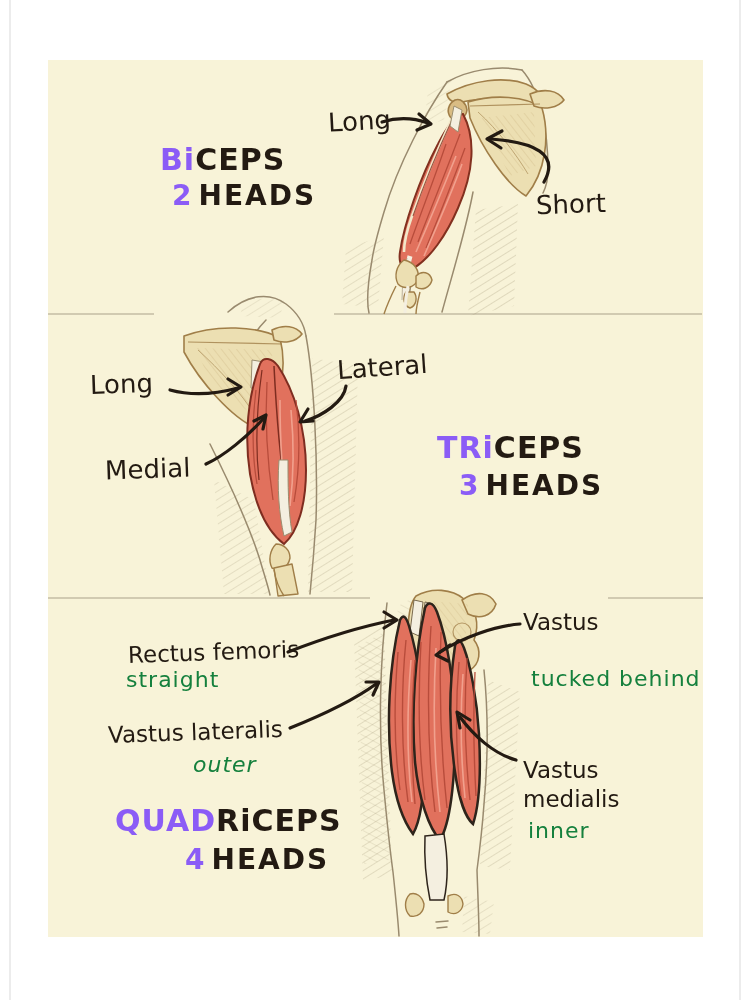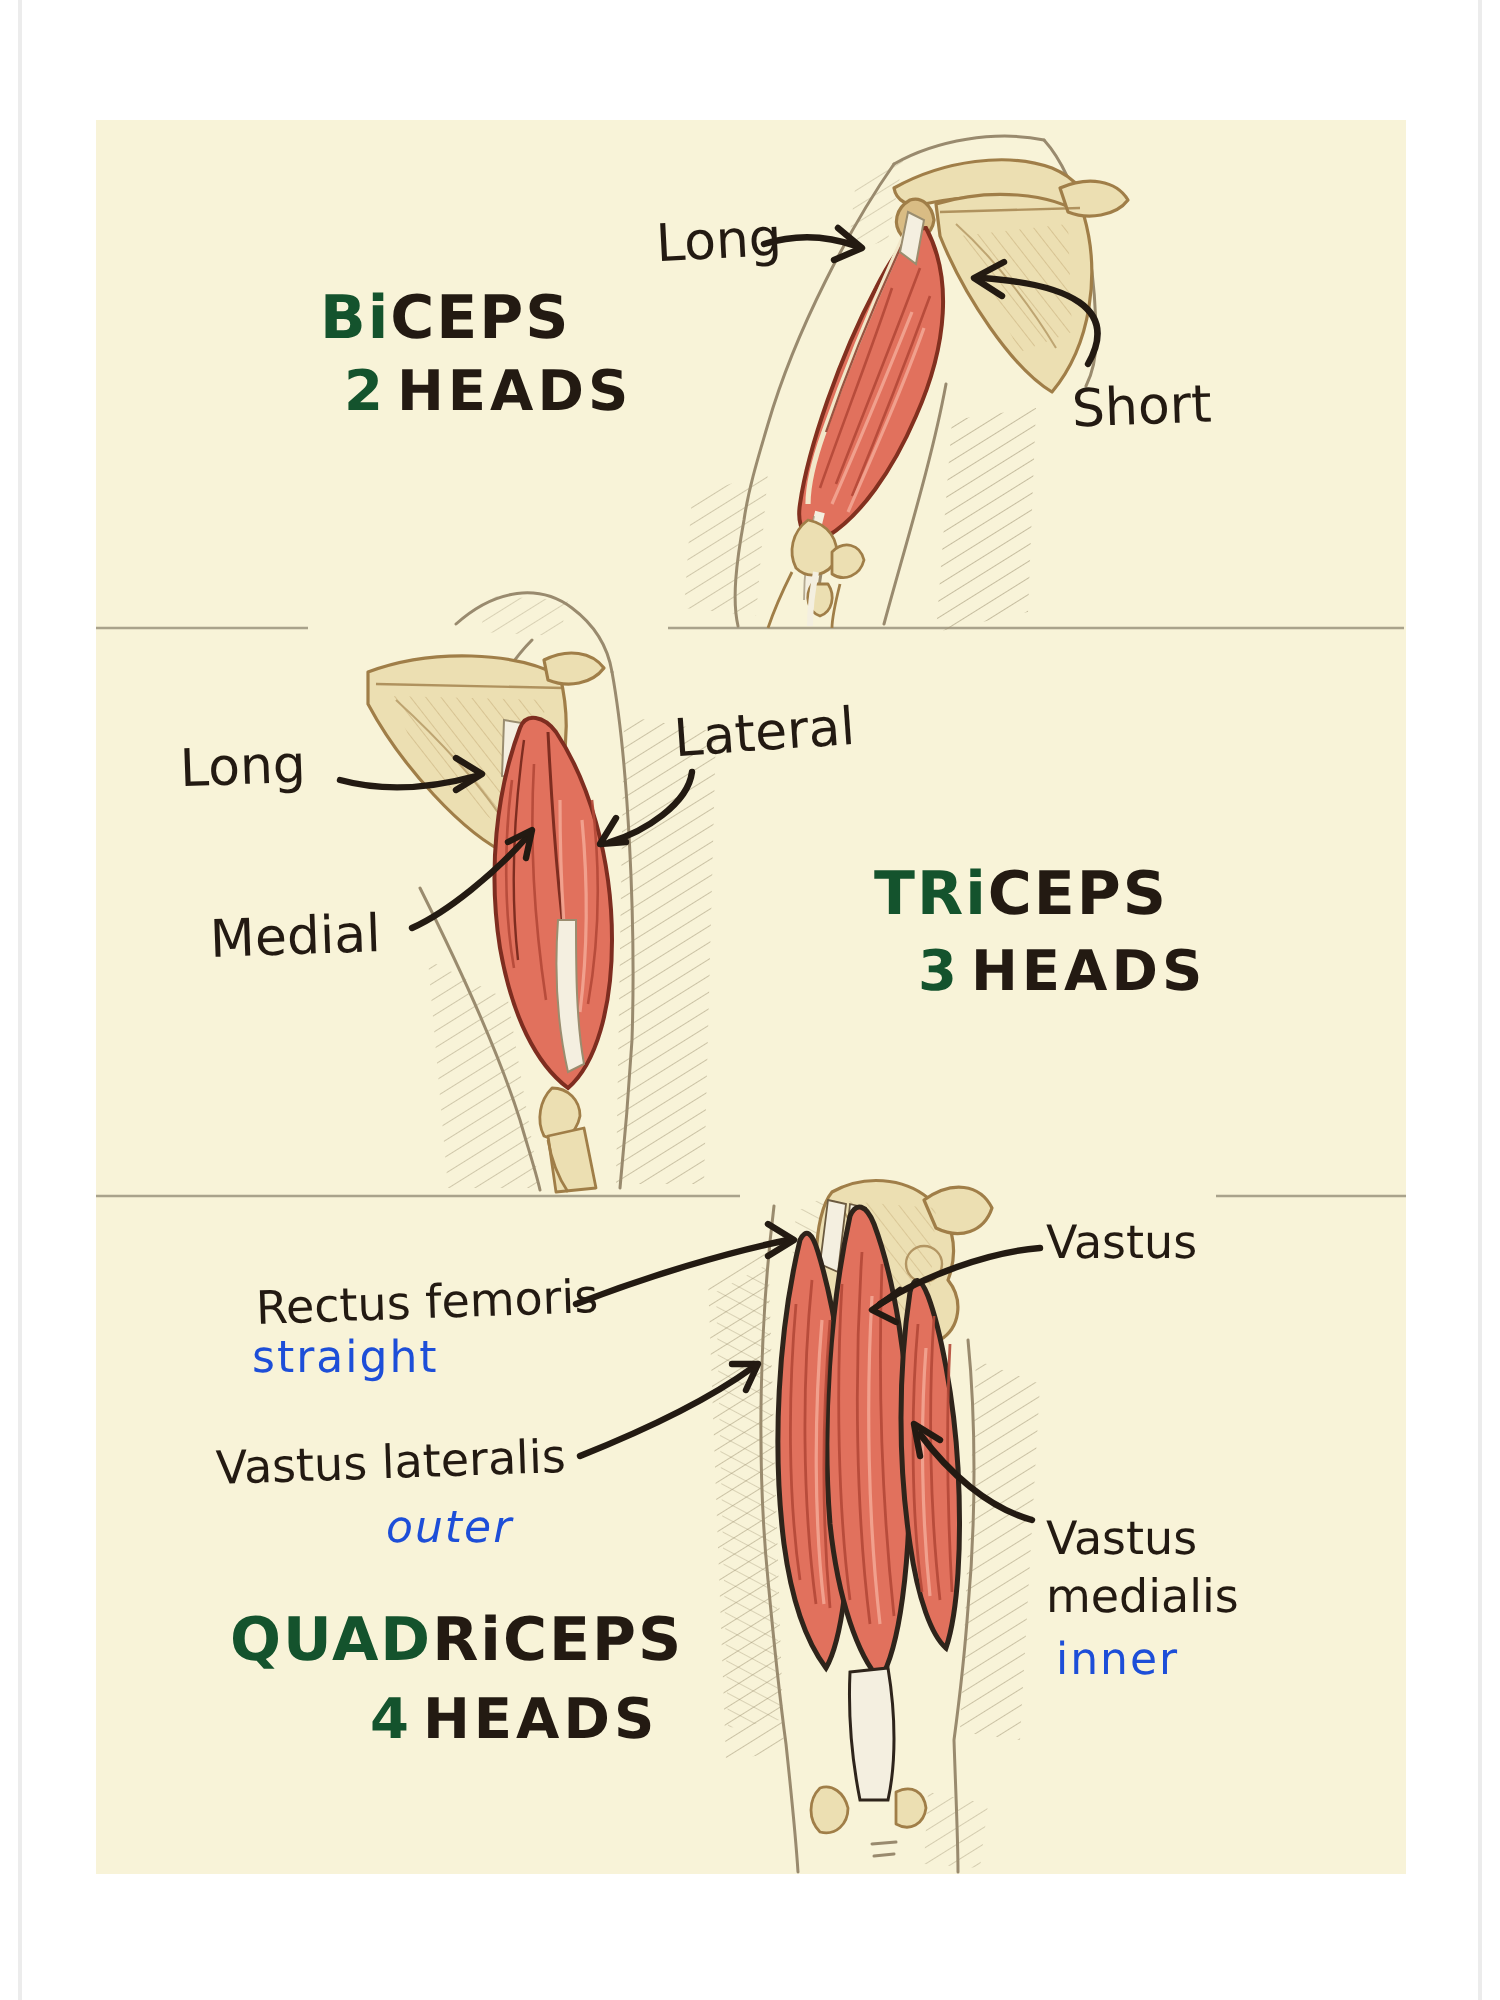--- a/index.html
+++ b/index.html
@@ -12,26 +12,26 @@
   .edge{position:absolute;top:0;bottom:0;width:2px;background:#ececec;}
   .edge-left{left:9px;}
   .edge-right{left:739px;}
   .canvas{
     position:absolute;left:48px;top:60px;width:655px;height:877px;
     background:#f8f3d8;
   }
   svg.art{position:absolute;left:0;top:0;width:655px;height:877px;display:block;}
   .txt{position:absolute;color:#231a12;white-space:nowrap;line-height:1;}
   .title{font-weight:bold;font-size:30px;letter-spacing:1px;}
-  .accent{color:#14532d;}
+  .accent{color:#8b5cf6;}
   .heads{font-size:28px;font-weight:bold;letter-spacing:2px;}
   .heads .num{margin-right:5px;}
   .lbl{font-size:26px;font-weight:500;}
   .lbl2{font-size:23px;font-weight:500;}
-  .note{font-size:22px;font-weight:500;color:#1d4ed8;letter-spacing:1px;}
+  .note{font-size:22px;font-weight:500;color:#15803d;letter-spacing:1px;}
   .brandtxt{font-size:20px;letter-spacing:1px;}
   
   .t-biceps{left:112px;top:85px;}
   .h-biceps{left:124px;top:122px;}
   .l-long-b{left:280px;top:48px;transform:rotate(-3deg);}
   .l-short-b{left:488px;top:131px;transform:rotate(-2deg);}
   .t-triceps{left:389px;top:373px;}
   .h-triceps{left:411px;top:412px;}
   .l-long-t{left:42px;top:311px;transform:rotate(-2deg);}
   .l-lateral-t{left:289px;top:294px;transform:rotate(-4deg);}
@@ -263,20 +263,21 @@
     </div>
     <div class="txt lbl l-long-t">Long</div>
     <div class="txt lbl l-lateral-t">Lateral</div>
     <div class="txt lbl l-medial-t">Medial</div>
 
     <div class="txt lbl2 l-rectus">Rectus femoris</div>
     <div class="txt note n-rectus">straight</div>
     <div class="txt lbl2 l-lateralis">Vastus lateralis</div>
     <div class="txt note n-lateralis">outer</div>
     <div class="txt lbl2 l-inter-1">Vastus</div>
+    <div class="txt note n-inter">tucked behind</div>
     <div class="txt lbl2 l-medialis-1">Vastus</div>
     <div class="txt lbl2 l-medialis-2">medialis</div>
     <div class="txt note n-medialis">inner</div>
 
     <div class="txt title t-quads">
       <span class="accent">QUAD</span><span>RiCEPS</span>
     </div>
     <div class="txt heads h-quads">
       <span class="accent num">4</span><span>HEADS</span>
     </div>

